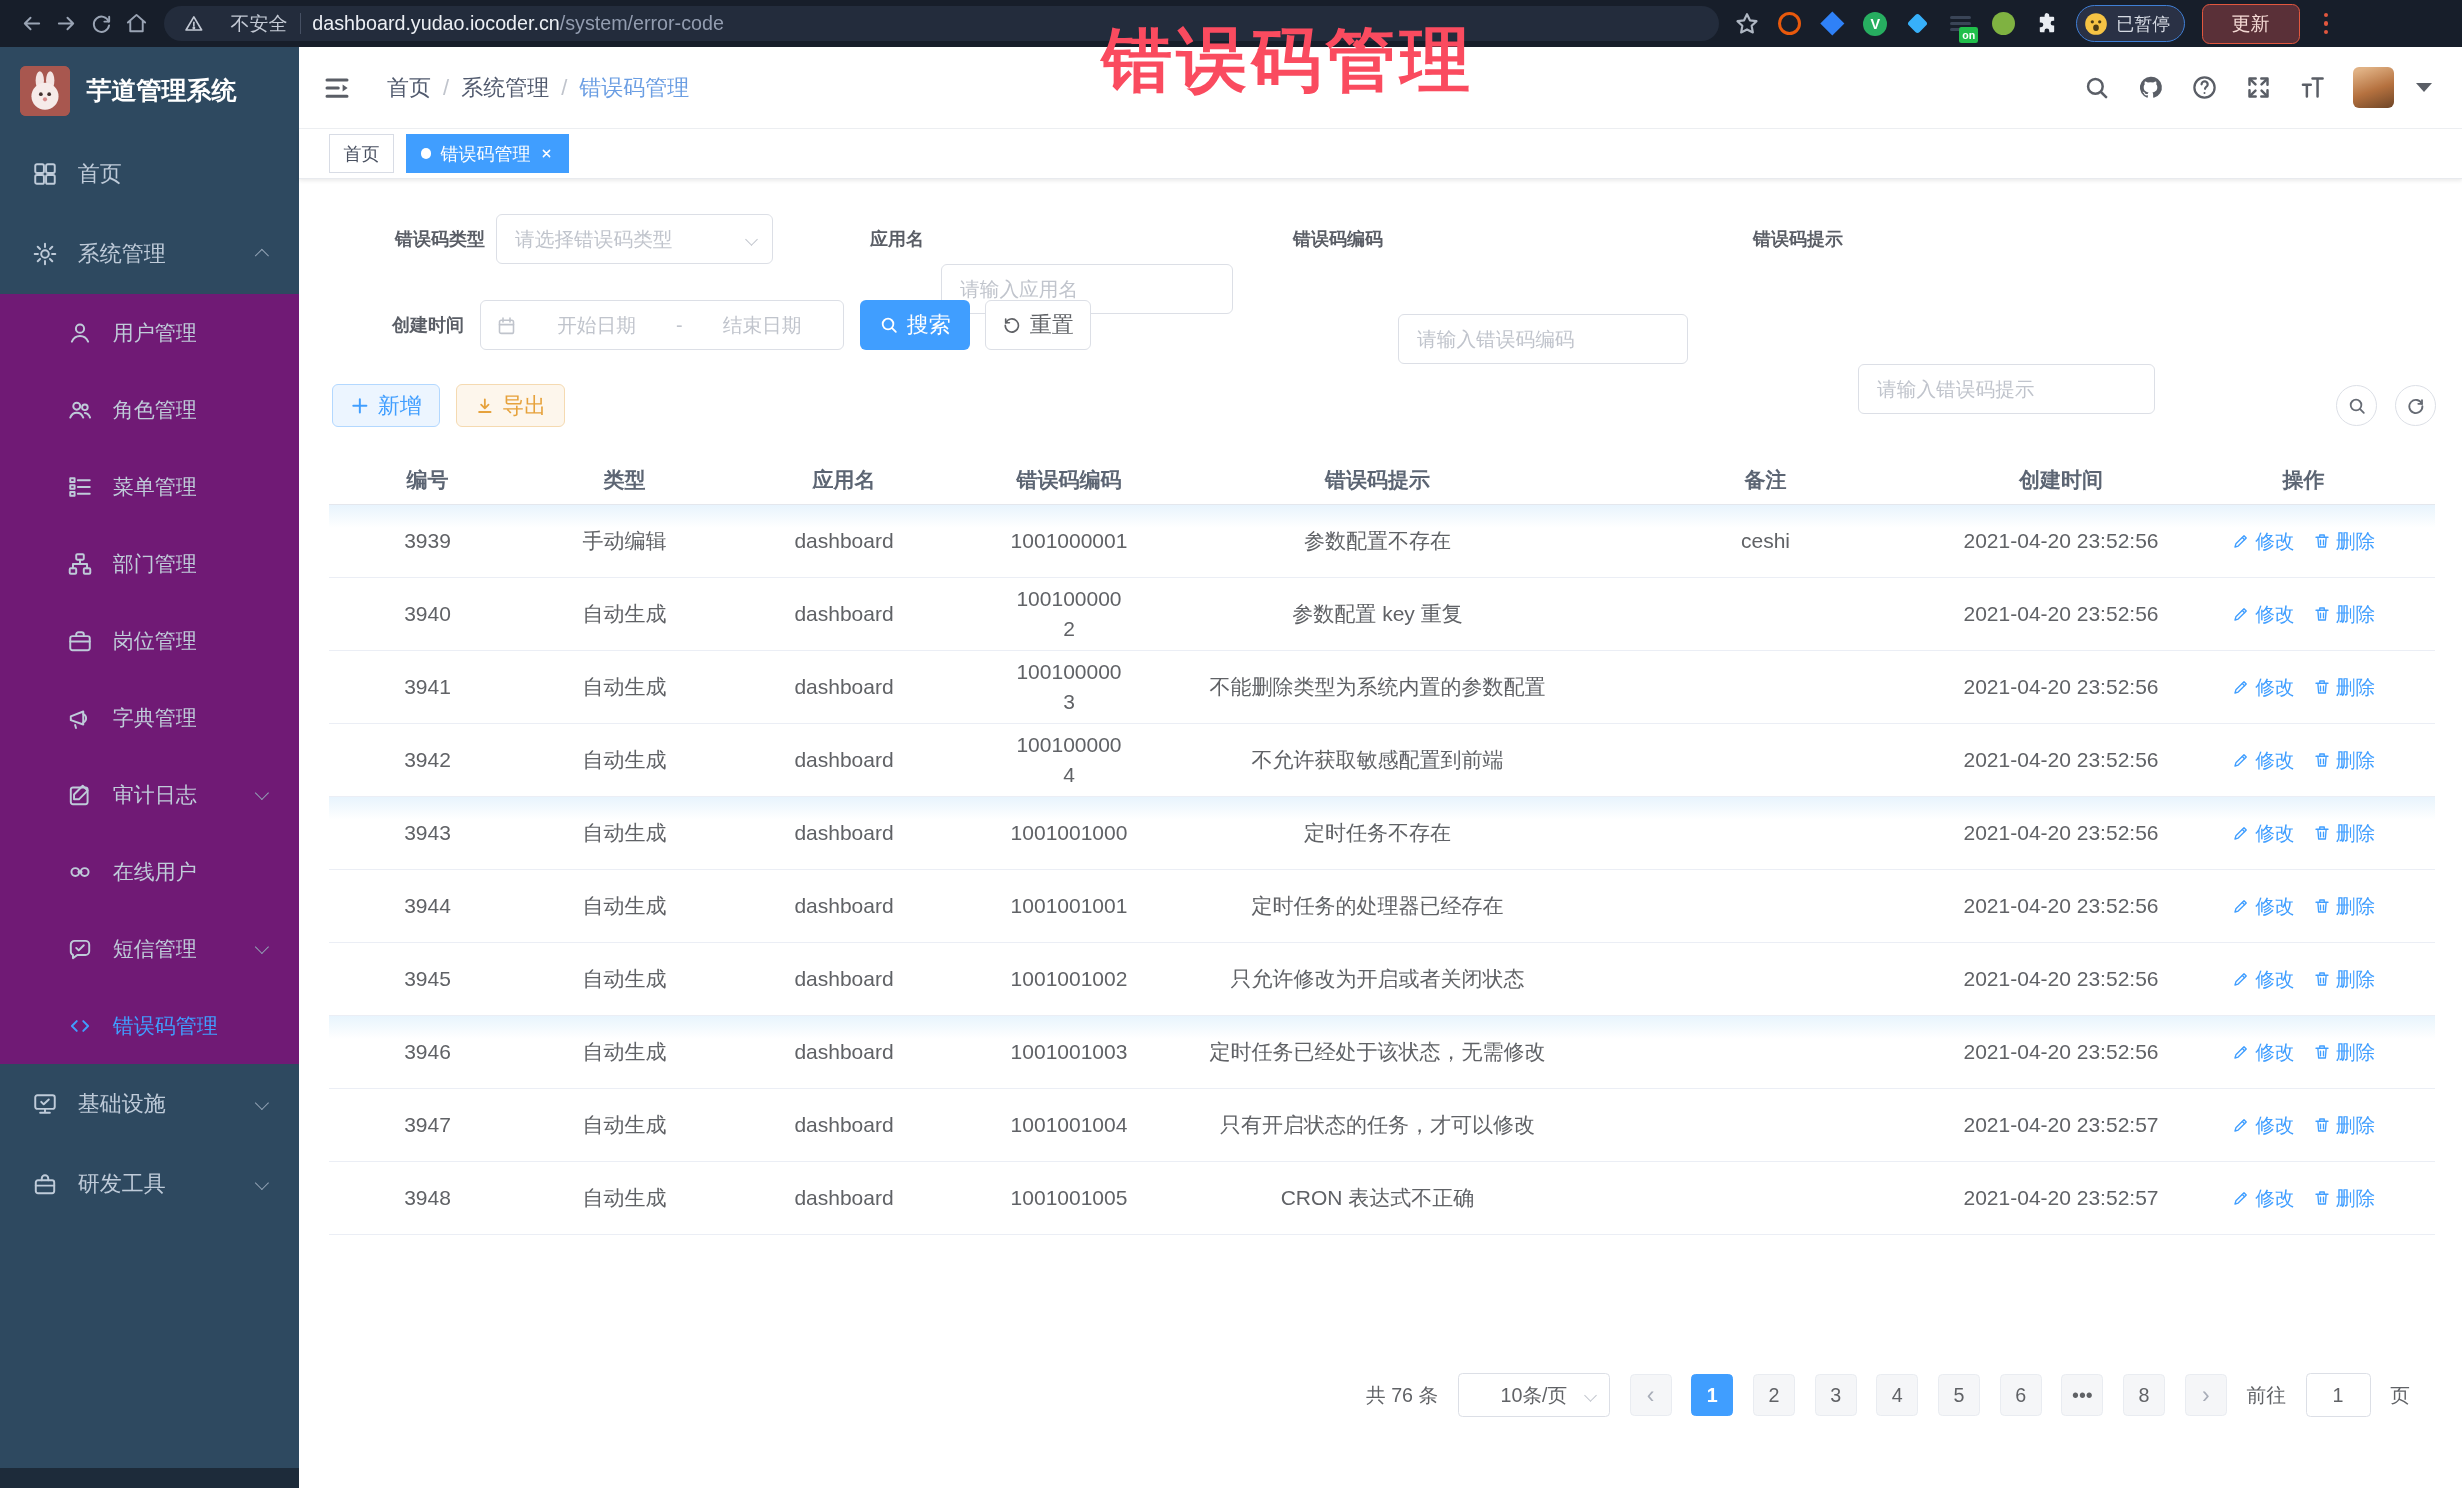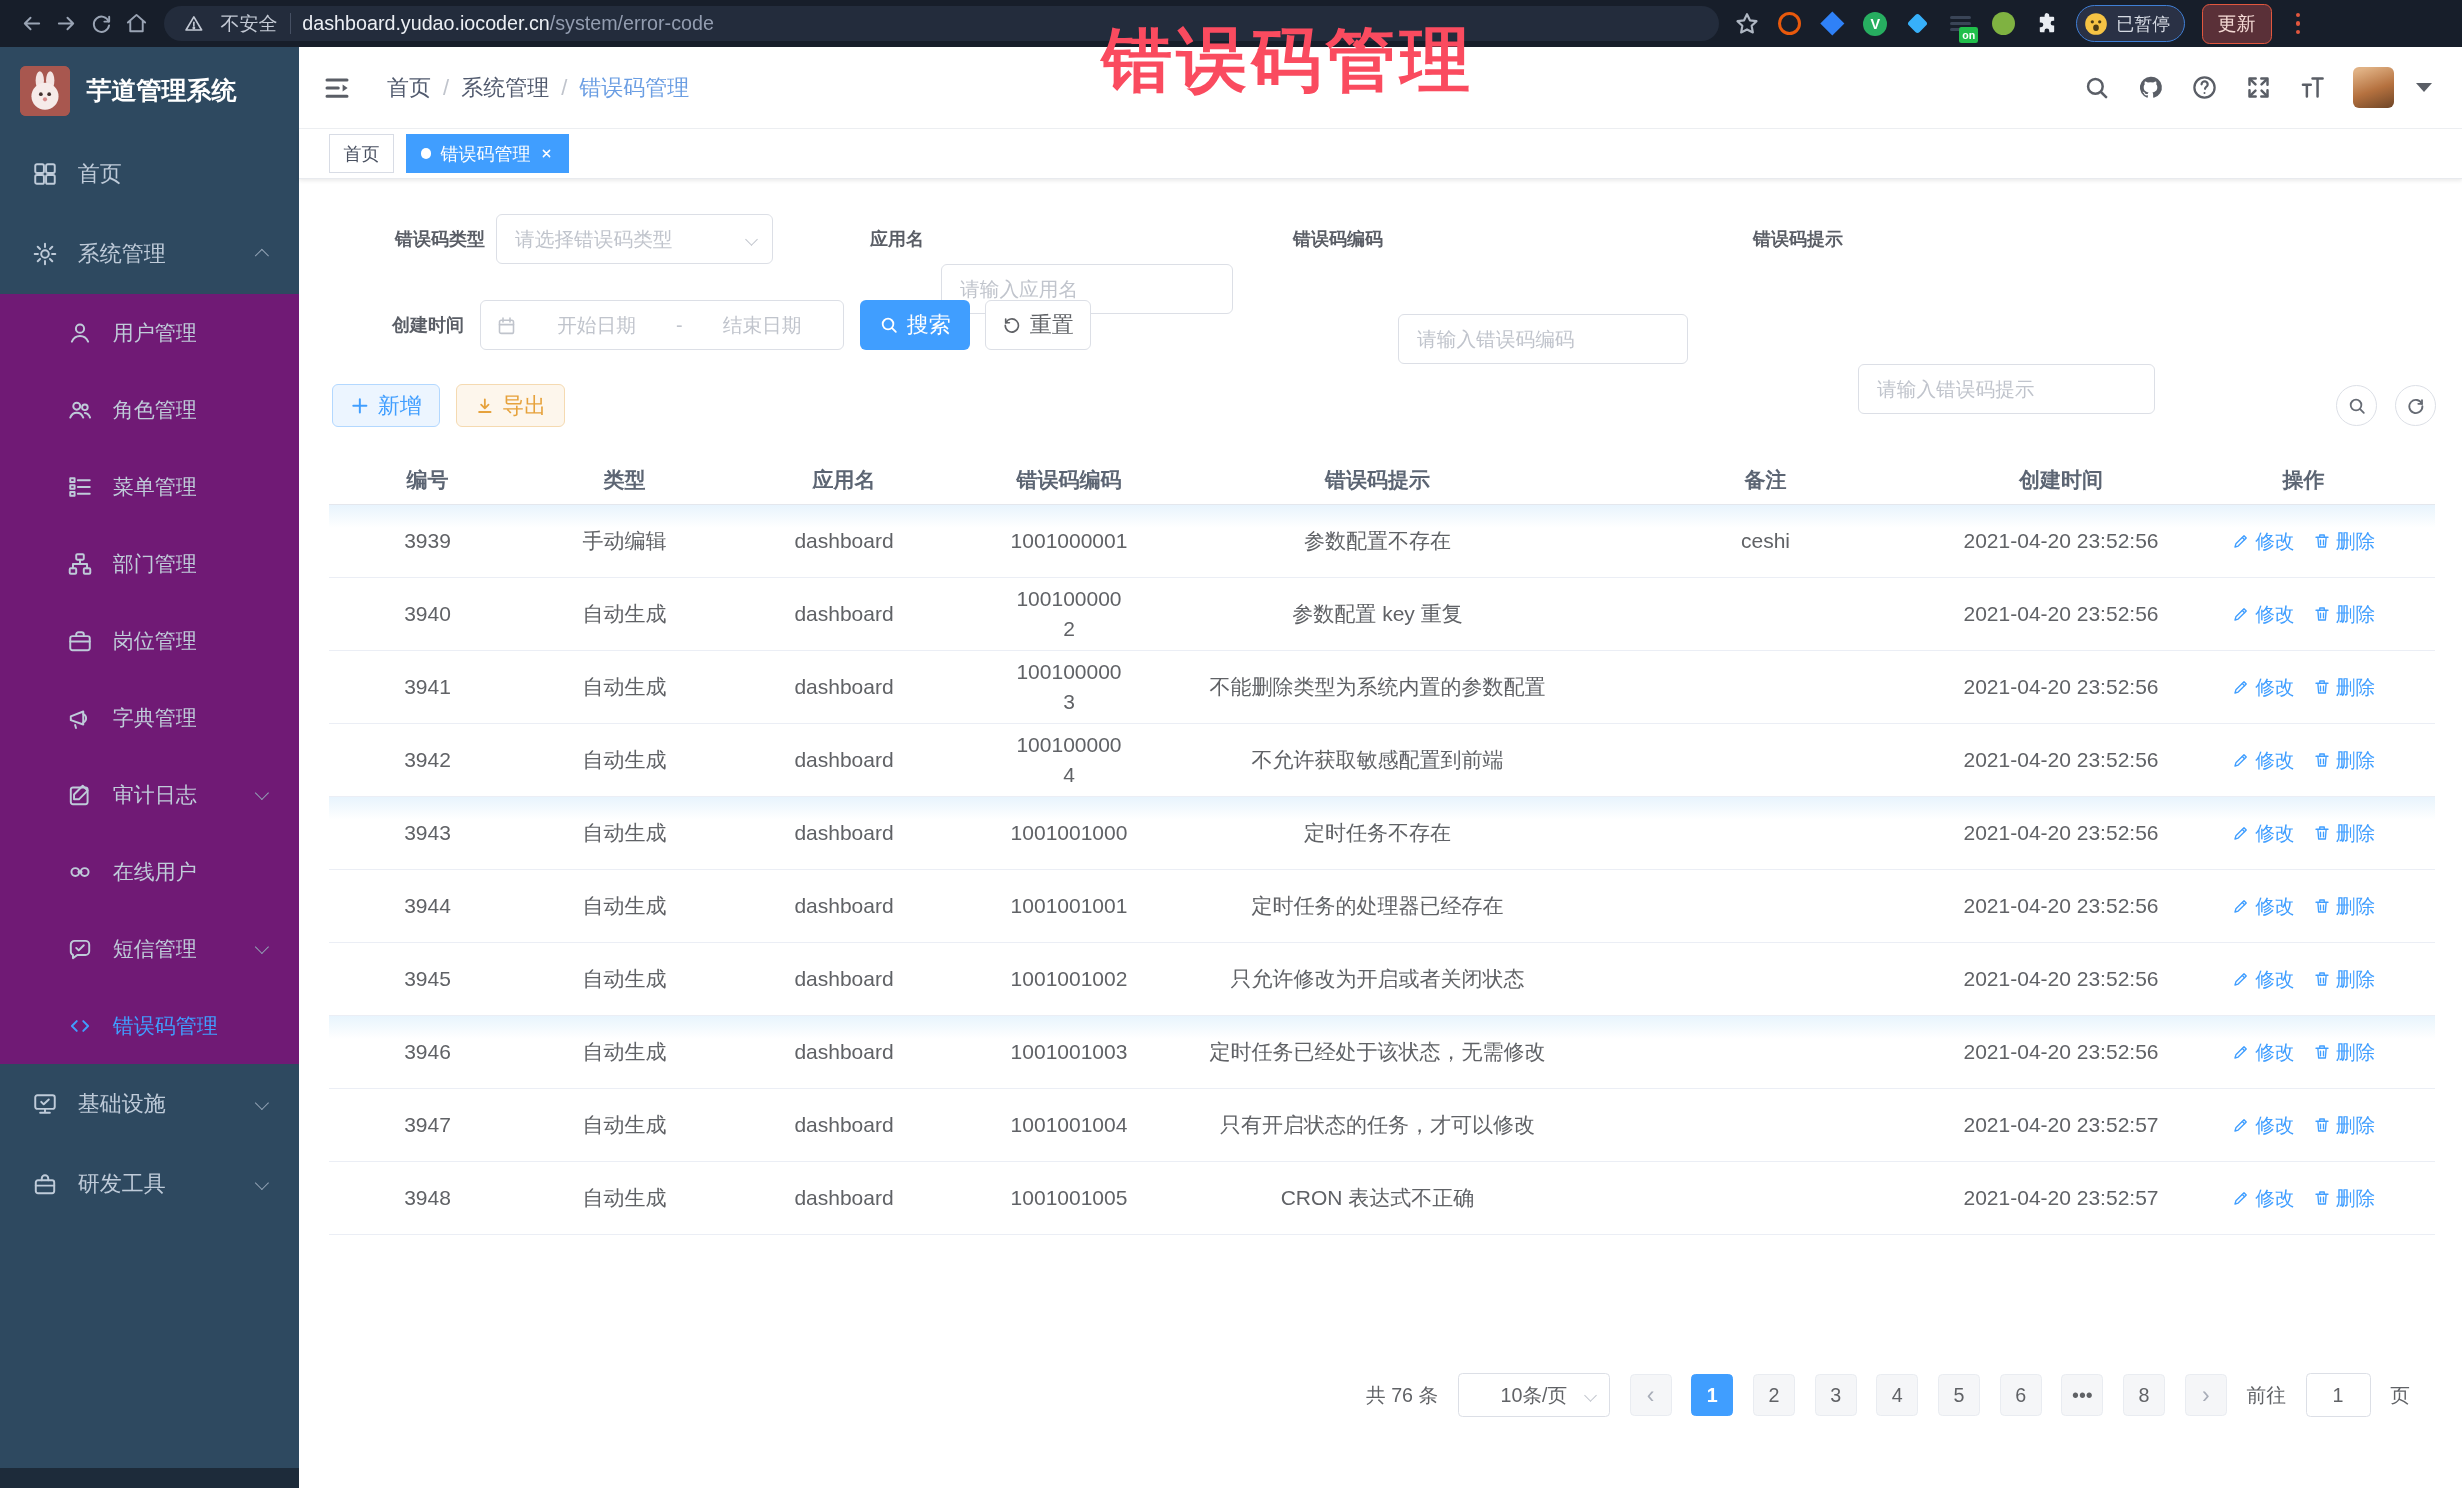--- a/index.html
+++ b/index.html
@@ -5,30 +5,30 @@
 *{margin:0;padding:0;box-sizing:border-box}
 html,body{width:2462px;height:1488px;overflow:hidden}
 body{font-family:"Liberation Sans","DejaVu Sans",sans-serif;background:#fff;position:relative}
 .svgi{width:100%;height:100%;display:block}
 
 
 .browser{height:47px;background:#171e2a;display:flex;align-items:center;padding:0 13.6px}
 .bnav{width:35px;height:35px;display:flex;align-items:center;justify-content:center;color:#9aa4b4}
 .bnav .svgi{width:23px;height:23px}
 .urlbar{height:35px;border-radius:17.4px;background:#232c3c;display:flex;align-items:center;width:1555px;margin-left:10.6px;padding:0 19.7px;gap:12px;flex:0 0 auto}
-.sec{color:#c3c9d4;font-size:19px;display:flex;gap:17px;align-items:center;white-space:nowrap}
+.sec{color:#c3c9d4;font-size:19px;display:flex;gap:27px;align-items:center;white-space:nowrap}
 .sec .svgi{width:19.7px;height:19.7px}
 .vsep{width:0.8px;height:21px;background:#465063}
 .url{font-size:19.7px;color:#eceff4;white-space:nowrap}
 .url .path{color:#939db0}
 .bright{display:flex;align-items:center;gap:16.7px;margin-left:15px}
 .bext{width:26px;height:26px;display:flex;align-items:center;justify-content:center;position:relative}
 .badge-on{position:absolute;bottom:-6px;right:-4.5px;background:#21bf4b;color:#fff;font-size:10.6px;line-height:1;padding:2.3px 3px;border-radius:2.3px;font-weight:700}
 .pill-paused{display:flex;align-items:center;gap:7.6px;border:1.5px solid #3f7fd6;background:#2a3145;border-radius:757px;padding:4.5px 13.6px 4.5px 6px;color:#d6dae3;font-size:18px;white-space:nowrap}
-.btn-update{background:#5a3038;border:1.5px solid #e2573e;border-radius:7.6px;color:#f3d8d3;font-size:19px;padding:6px 15px;white-space:nowrap}
+.btn-update{background:#5a3038;border:1.5px solid #e2573e;border-radius:7.6px;color:#f3d8d3;font-size:19px;padding:6px 29px;white-space:nowrap}
 .kebab{display:flex;flex-direction:column;gap:3.8px;padding:0 7.6px}
 .kebab i{width:4.5px;height:4.5px;border-radius:50%;background:#e2573e}
 
 
 .annotation{position:absolute;left:1102px;top:13.6px;font-size:70px;font-weight:700;letter-spacing:4.5px;z-index:99;white-space:nowrap;pointer-events:none}
 
 
 .app{display:flex;height:1441px}
 .sidebar{width:299px;background:#2e4960;color:#bfcbd9;position:relative;flex:0 0 auto}
 .logo{height:87px;display:flex;align-items:center;padding:0 19.7px;gap:16.7px}

